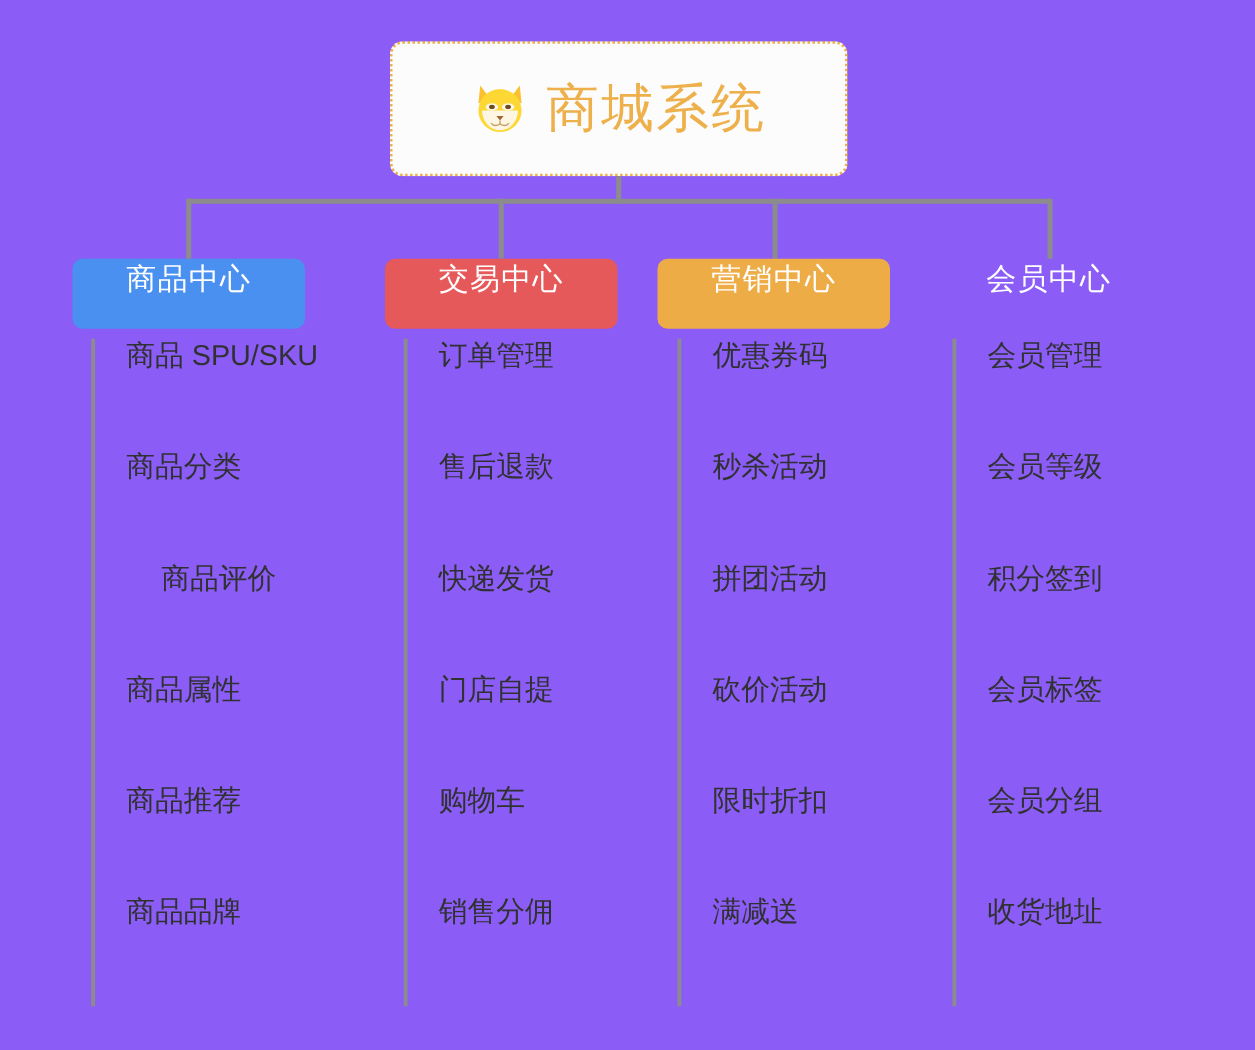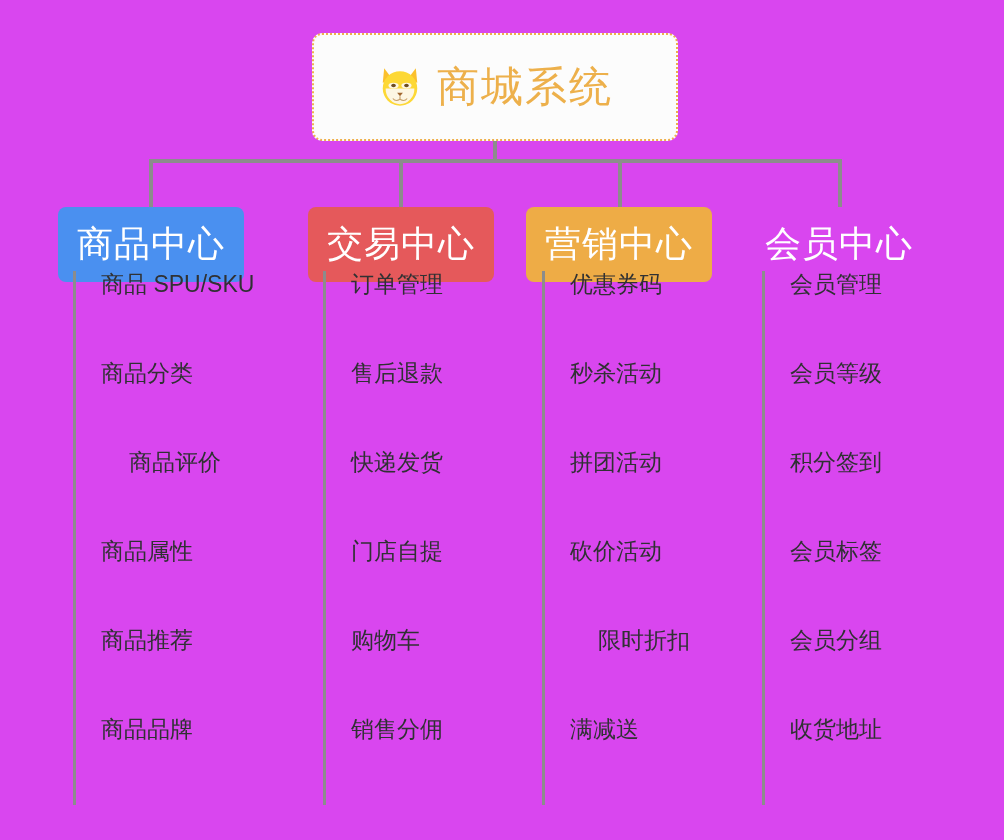--- a/index.html
+++ b/index.html
@@ -12,21 +12,21 @@
     height: 840px;
     background: #f8f8f8;
     font-family: "Liberation Sans", "DejaVu Sans", sans-serif;
     overflow: hidden;
   }
 
   #mindmap {
     position: relative;
     width: 1004px;
     height: 840px;
-    background: #d946ef;
+    background: #8b5cf6;
   }
 
   
   .root-node {
     position: absolute;
     left: 312px;
     top: 33px;
     width: 366px;
     height: 108px;
     box-sizing: border-box;
@@ -74,27 +74,26 @@
   .conn-drop {            
     top: 159px;
     width: 4px;
     height: 48px;
   }
 
   
   .cat {
     position: absolute;
     top: 207px;
-    height: 75px;
+    height: 56px;
     border-radius: 8px;
     display: flex;
-    align-items: center;
     justify-content: center;
     color: #ffffff;
-    font-size: 36px;
+    font-size: 24px;
     letter-spacing: 1px;
     white-space: nowrap;
   }
 
   
   .column {
     position: absolute;
     top: 271px;
   }
   .spine {
@@ -232,21 +231,21 @@
           <div class="leaf-rule"></div>
         </div>
         <div class="leaf" style="top: 178px;">
           <div class="leaf-label">拼团活动</div>
           <div class="leaf-rule"></div>
         </div>
         <div class="leaf" style="top: 267px; gap: 44px;">
           <div class="leaf-label">砍价活动</div>
           <div class="leaf-rule"></div>
         </div>
-        <div class="leaf" style="top: 356px; padding-left: 28px;">
+        <div class="leaf" style="top: 356px;">
           <div class="leaf-label">限时折扣</div>
           <div class="leaf-rule"></div>
         </div>
         <div class="leaf" style="top: 445px; text-align: center;">
           <div class="leaf-label">满减送</div>
           <div class="leaf-rule"></div>
         </div>
       </div>
       <div class="conn conn-drop" style="left: 838px;"></div>
       <div class="cat" style="left: 746px; width: 186px;">

